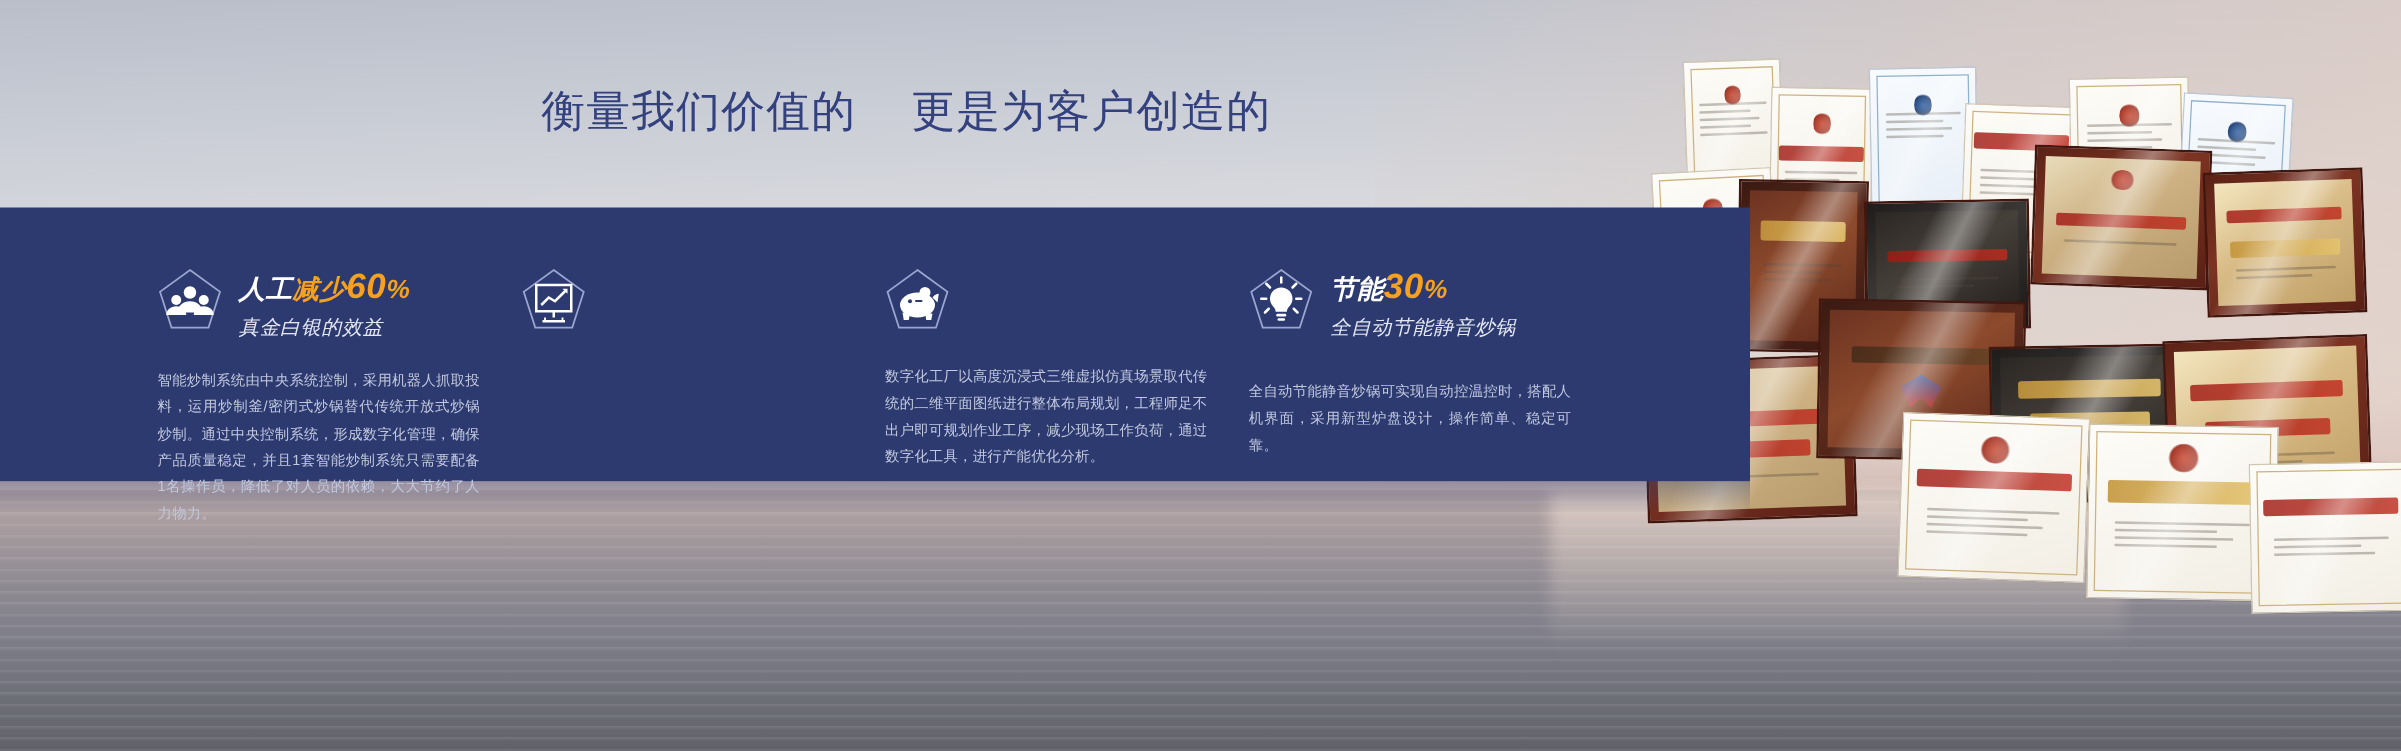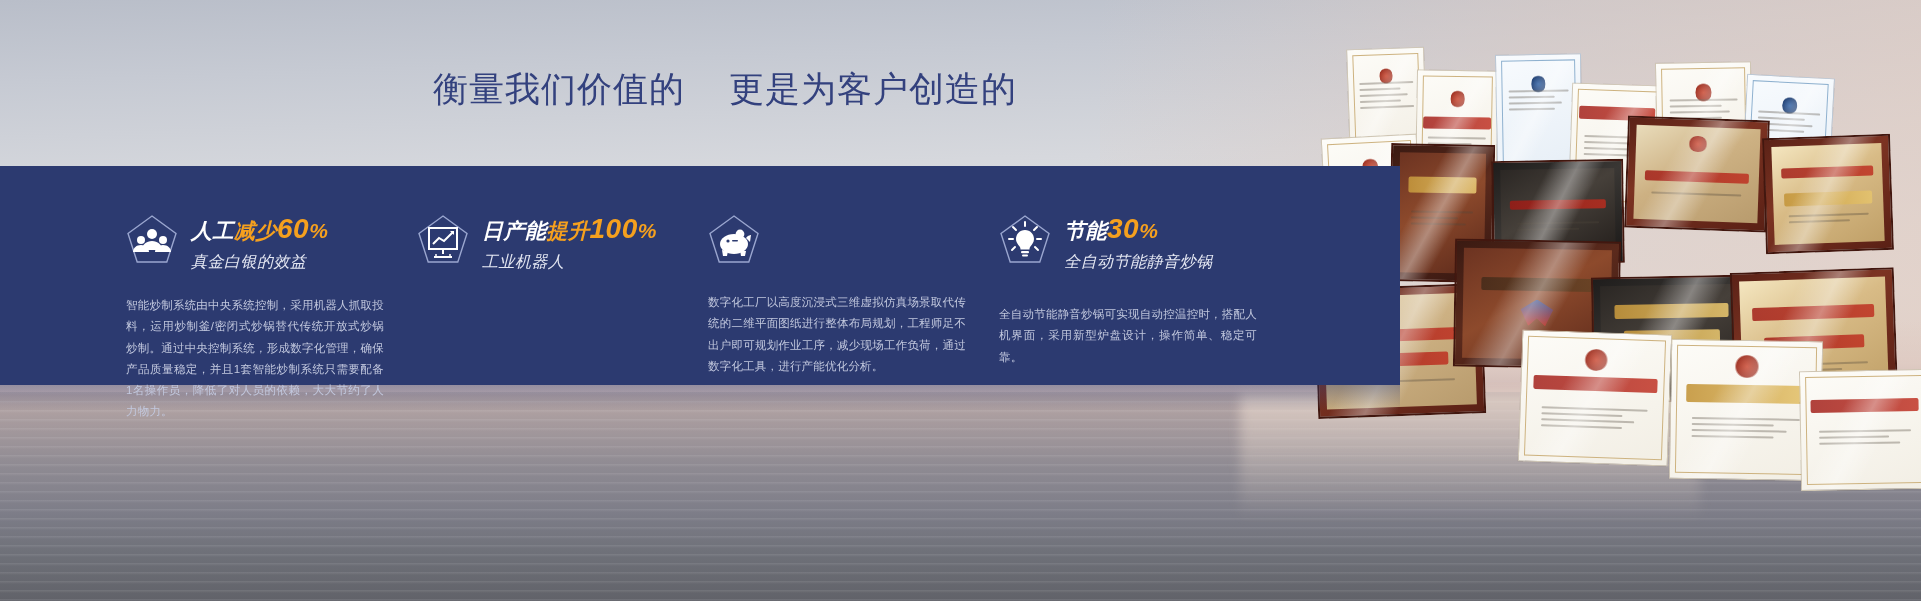--- a/index.html
+++ b/index.html
@@ -478,26 +478,20 @@
           <svg width="52" height="56" viewBox="0 0 52 56">
             <polygon points="26,2 50,19.5 40.8,48 11.2,48 2,19.5" fill="none" stroke="#9aa6cf" stroke-width="1.4"></polygon>
             <rect x="12" y="14" width="28" height="21" fill="none" stroke="#fff" stroke-width="2"></rect>
             <polyline points="16,30 22,24 27,27 36,18" fill="none" stroke="#fff" stroke-width="2"></polyline>
             <polygon points="33,17 37,17 37,21" fill="#fff"></polygon>
             <line x1="26" y1="35" x2="26" y2="40" stroke="#fff" stroke-width="2"></line>
             <line x1="17" y1="43" x2="35" y2="43" stroke="#fff" stroke-width="2"></line>
             <line x1="19" y1="40" x2="19" y2="43" stroke="#fff" stroke-width="1.5"></line>
             <line x1="33" y1="40" x2="33" y2="43" stroke="#fff" stroke-width="1.5"></line>
           </svg>
-        </div>
-        <div class="head-text">
-          <div class="stat">
-            <span class="lbl">日产能</span><span class="num">提升</span><b class="num" style="font-size:28px">100</b><span class="num pct">%</span>
-          </div>
-          <div class="sub">工业机器人</div>
         </div>
       </div>
     </div>
 
     <div class="col col-2">
       <div class="col-head">
         <div class="ico">
           <svg width="52" height="56" viewBox="0 0 52 56">
             <polygon points="26,2 50,19.5 40.8,48 11.2,48 2,19.5" fill="none" stroke="#9aa6cf" stroke-width="1.4"></polygon>
             <ellipse cx="26" cy="30" rx="14" ry="10" fill="#fff"></ellipse>

